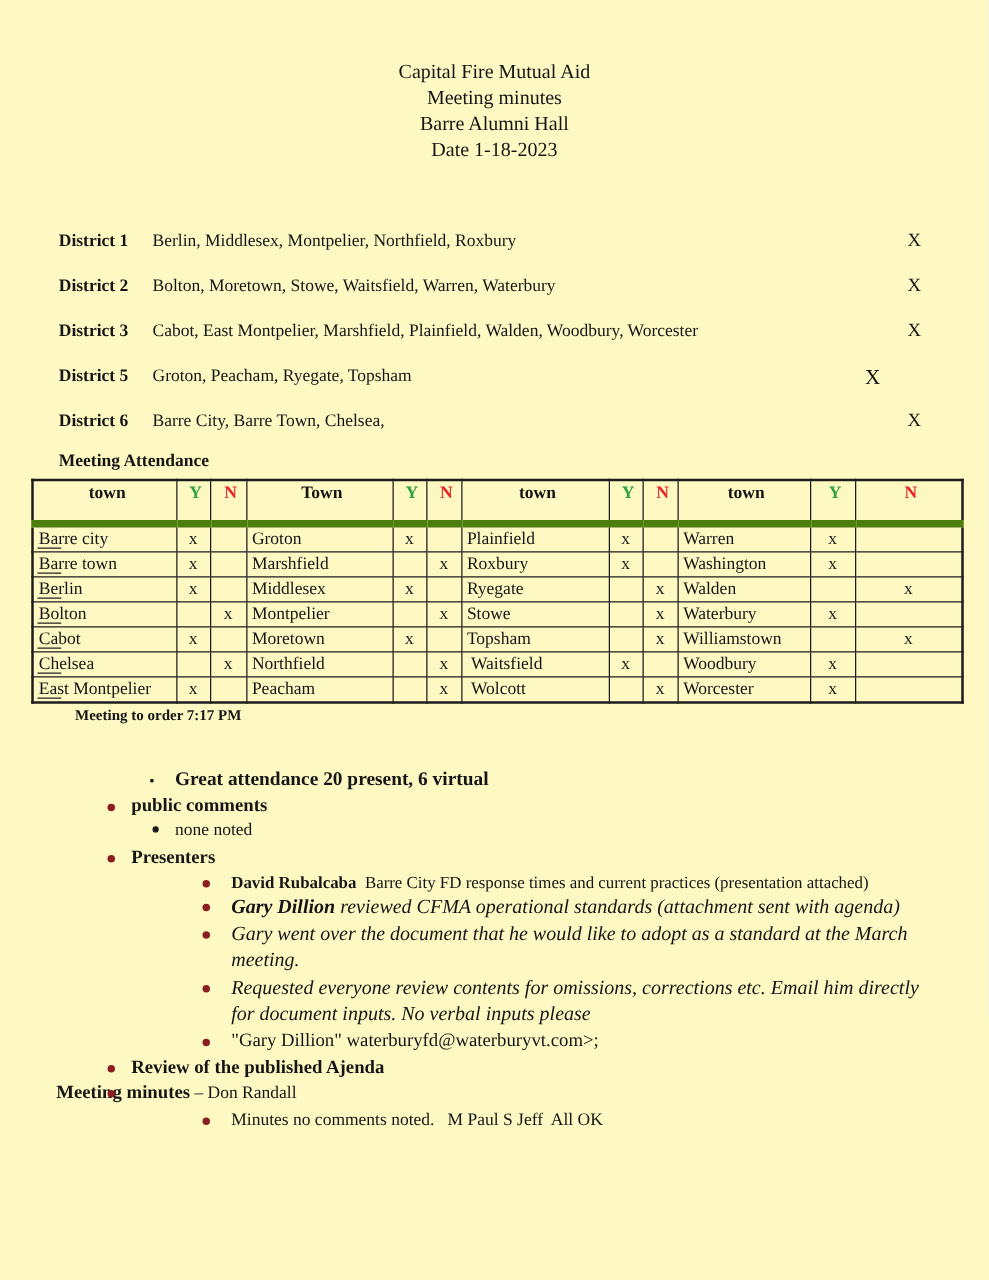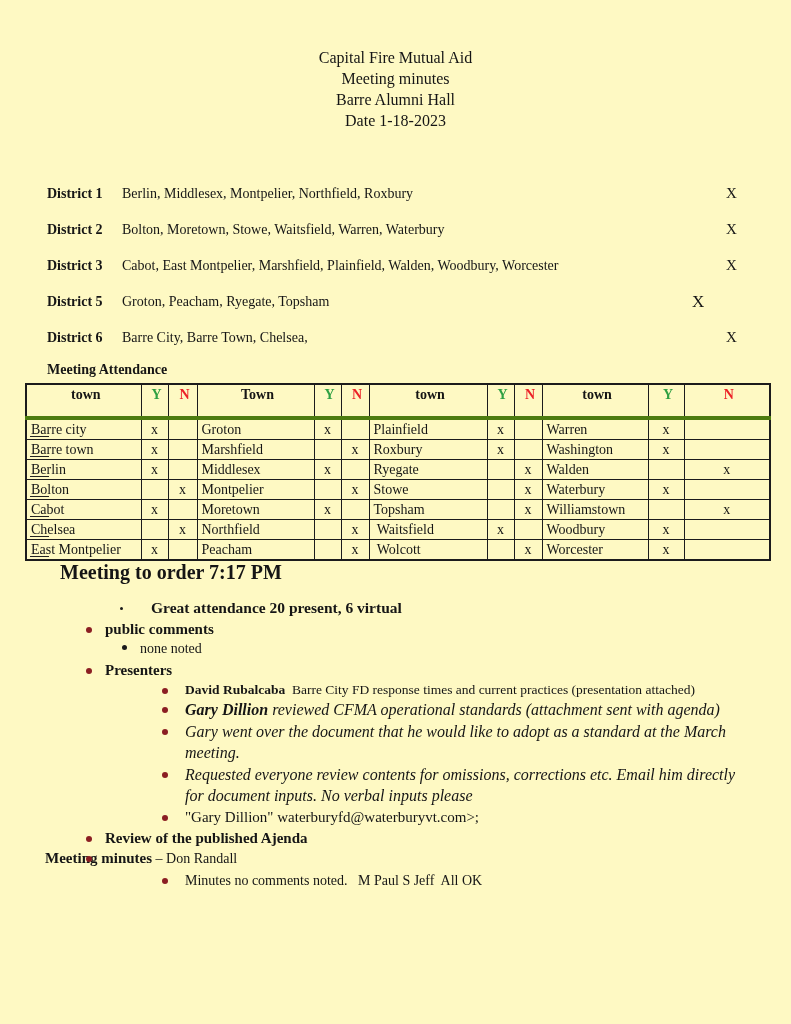--- a/index.html
+++ b/index.html
@@ -27,41 +27,41 @@
   .dxy{position:absolute;left:645px;top:0;font-size:17px;}
   .dxn{position:absolute;left:679px;top:0;font-size:15px;}
   
   .att-title{position:absolute;top:362px;left:47px;font-weight:bold;font-size:14px;}
   table.att{position:absolute;top:383px;left:25px;border-collapse:collapse;
     table-layout:fixed;width:744px;font-size:14px;}
   table.att td{border:1px solid #1c1c1c;padding:0 0 0 4px;height:19px;
     white-space:pre;overflow:hidden;vertical-align:middle;}
   table.att{border:2px solid #1c1c1c;}
   table.att tr.hdr td{height:29px;font-weight:bold;text-align:center;
-    vertical-align:top;padding-top:2px;border-bottom:4px solid #4d7c0f;}
+    vertical-align:top;padding-top:2px;border-bottom:6px solid #4d7c0f;}
   table.att tr.hdr td.yh{color:#2FA043;}
   table.att tr.hdr td.nh{color:#EC2227;}
   table.att td.yc,table.att td.nc{text-align:center;padding:0;}
   td.ua{position:relative;}
   td.ua::after{content:"";position:absolute;left:3px;bottom:2px;width:19px;
     border-bottom:1.5px solid #222;}
   
   .body{position:absolute;top:562px;left:0;width:791px;font-size:16px;}
-  .order{margin-left:60px;font-weight:bold;font-size:20px;line-height:20px;font-family:Liberation Serif, serif;}
+  .order{margin-left:60px;font-weight:bold;font-size:12px;line-height:20px;font-family:Liberation Serif, serif;}
   .line{position:relative;line-height:20.5px;}
   .dot{position:absolute;border-radius:50%;background:#8B1E22;}
   .dot.black{background:#1a1a1a;}
   .d-l1{left:86px;top:8px;width:6px;height:6px;}
   .d-l2{left:122px;top:6px;width:5px;height:5px;}
   .d-tiny{left:120px;top:9px;width:3px;height:3px;background:#1a1a1a;}
   .d-l3{left:162px;top:8px;width:6px;height:6px;}
   .t-l1{margin-left:105px;font-weight:bold;font-size:15px;}
   .t-l2{margin-left:140px;font-size:14px;}
   .t-l2.b{font-weight:bold;font-size:15px;}
-  .great{margin-top:16px;padding-left:11px;}
+  .great{margin-top:32px;}
   .great .txt{margin-left:140px;font-weight:bold;font-size:15.5px;}
   .l3txt{display:block;margin-left:185px;width:562px;white-space:pre-wrap;}
   .fs-sm{font-size:13.5px;line-height:19px;}
   .fs-lg{font-size:16px;line-height:21.5px;font-style:italic;}
   .fs-md{font-size:15px;line-height:21px;}
   .mm-label{font-weight:bold;font-size:15px;}
   .mm-rest{font-size:14px;}
   .note{font-size:14px;line-height:21px;}
   .nowrap{white-space:pre-wrap;}
 </style>

